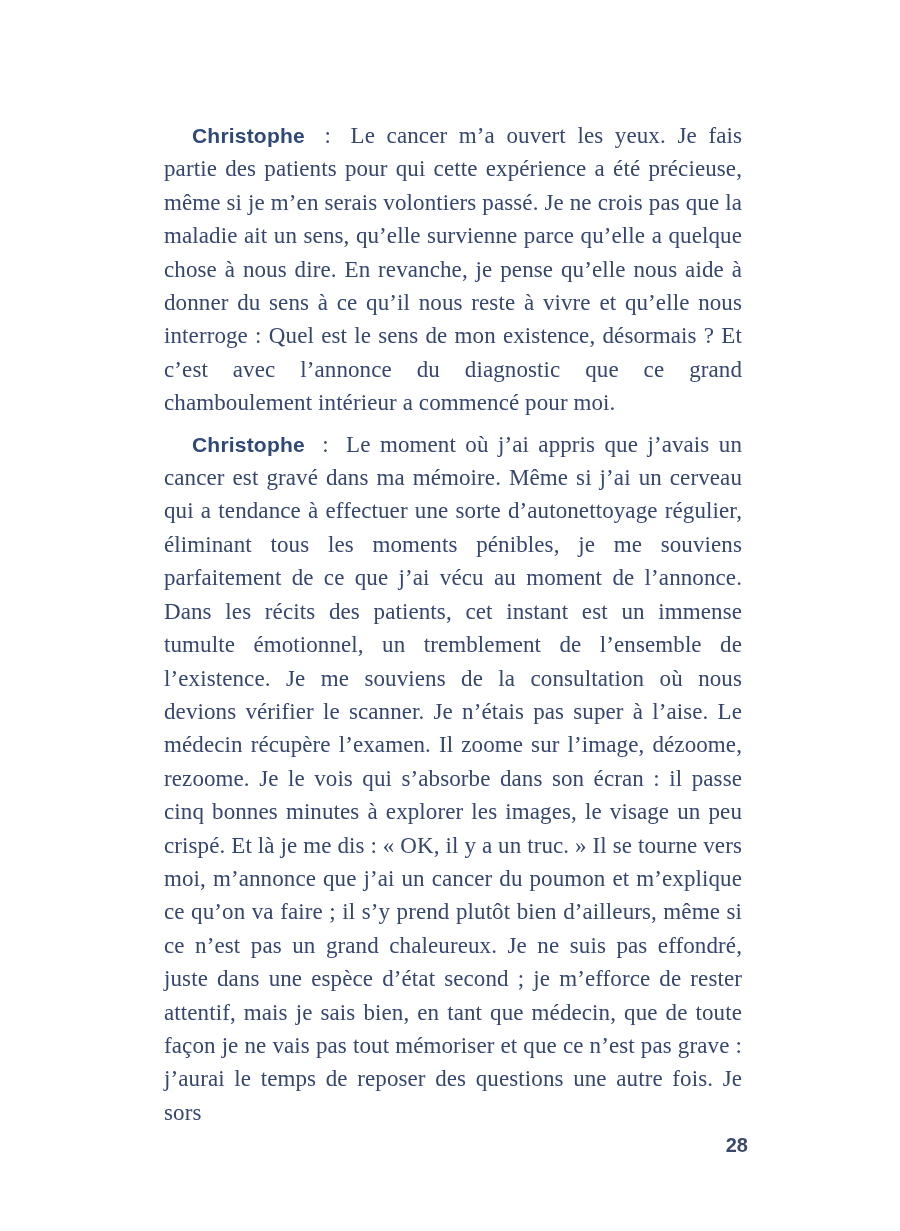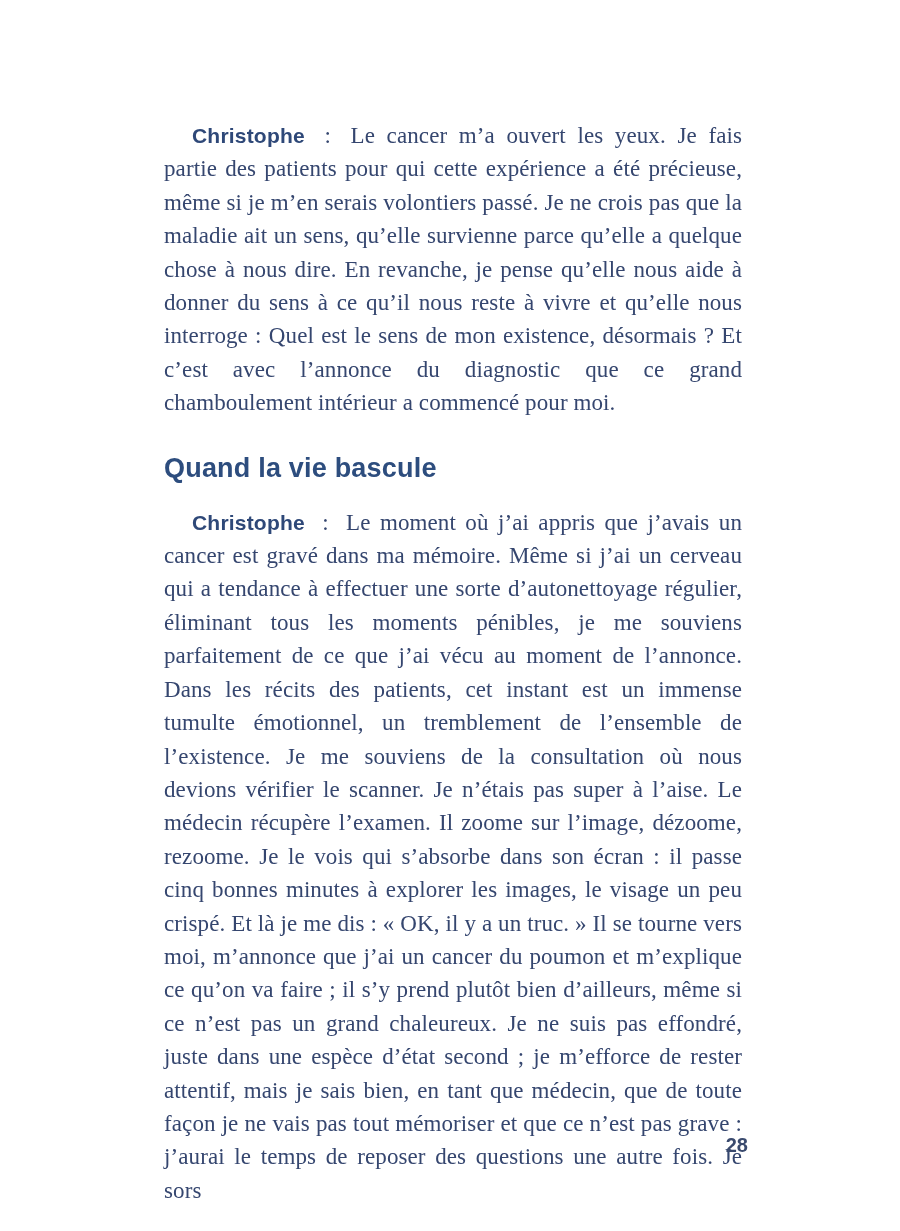--- a/index.html
+++ b/index.html
@@ -54,20 +54,19 @@
   }
 </style>
 </head>
 <body>
 
 <div class="page">
   <div class="text-column">
 
     <p class="body-para"><span class="speaker">Christophe</span><span> : </span><span>Le cancer m’a ouvert les yeux. Je fais partie des patients pour qui cette expérience a été précieuse, même si je m’en serais volontiers passé. Je ne crois pas que la maladie ait un sens, qu’elle survienne parce qu’elle a quelque chose à nous dire. En revanche, je pense qu’elle nous aide à donner du sens à ce qu’il nous reste à vivre et qu’elle nous interroge&nbsp;: Quel est le sens de mon existence, désormais&nbsp;? Et c’est avec l’annonce du diagnostic que ce grand chamboulement intérieur a commencé pour moi.</span></p>
 
-    <h2 class="section-heading">Quand la vie bascule</h2>
 
     <p class="body-para"><span class="speaker">Christophe</span><span> : </span><span>Le moment où j’ai appris que j’avais un cancer est gravé dans ma mémoire. Même si j’ai un cerveau qui a tendance à effectuer une sorte d’autonettoyage régulier, éliminant tous les moments pénibles, je me souviens parfaitement de ce que j’ai vécu au moment de l’annonce. Dans les récits des patients, cet instant est un immense tumulte émotionnel, un tremblement de l’ensemble de l’existence. Je me souviens de la consultation où nous devions vérifier le scanner. Je n’étais pas super à l’aise. Le médecin récupère l’examen. Il zoome sur l’image, dézoome, rezoome. Je le vois qui s’absorbe dans son écran&nbsp;: il passe cinq bonnes minutes à explorer les images, le visage un peu crispé. Et là je me dis&nbsp;: «&nbsp;OK, il y a un truc.&nbsp;» Il se tourne vers moi, m’annonce que j’ai un cancer du poumon et m’explique ce qu’on va faire&nbsp;; il s’y prend plutôt bien d’ailleurs, même si ce n’est pas un grand chaleureux. Je ne suis pas effondré, juste dans une espèce d’état second&nbsp;; je m’efforce de rester attentif, mais je sais bien, en tant que médecin, que de toute façon je ne vais pas tout mémoriser et que ce n’est pas grave&nbsp;: j’aurai le temps de reposer des questions une autre fois. Je sors</span></p>
 
   </div>
 
   <div class="page-number">28</div>
 </div>
 
 </body></html>

